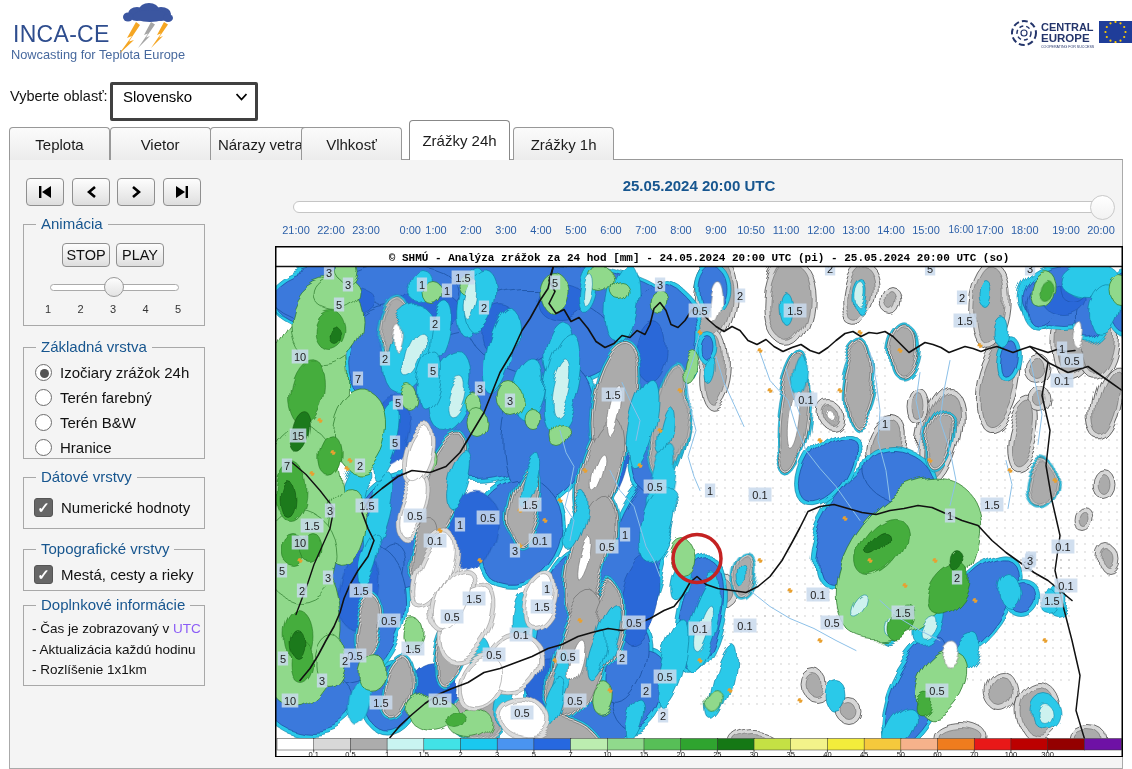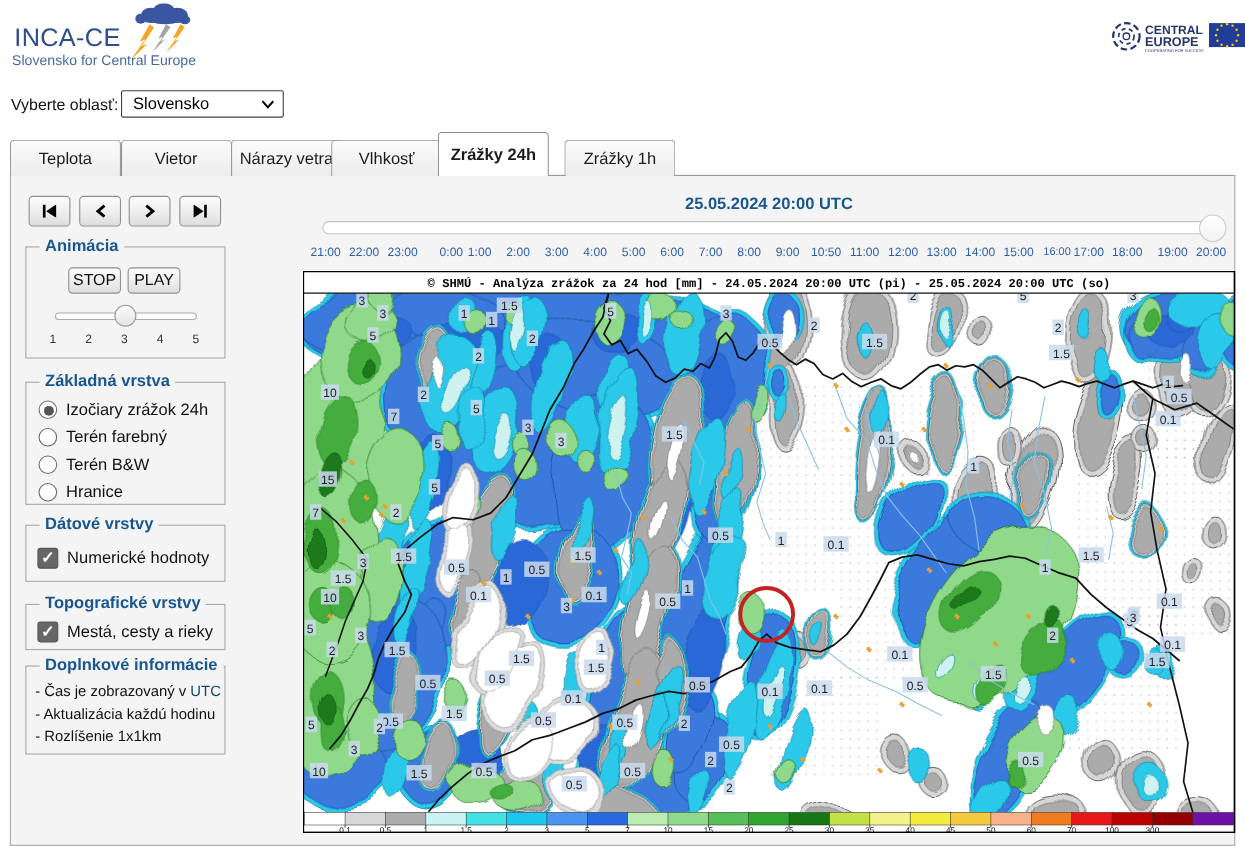--- a/index.html
+++ b/index.html
@@ -1,27 +1,27 @@
 <!DOCTYPE html>
 <html><head><meta charset="utf-8"><title>INCA-CE</title>
 <style>
 *{margin:0;padding:0;box-sizing:border-box}
 html,body{width:1132px;height:769px;background:#fff;font-family:"Liberation Sans",sans-serif;position:relative;overflow:hidden}
 .abs{position:absolute}
 .fs{position:absolute;border:1px solid #a8a8a8;background:transparent}
-.fs .lg{position:absolute;top:-10px;left:12px;background:#f4f4f4;padding:0 5px;font-weight:bold;color:#17568F;font-size:15px;white-space:nowrap}
+.fs .lg{position:absolute;top:-10px;left:12px;background:#f4f4f4;padding:0 5px;font-weight:normal;color:#17568F;font-size:15px;white-space:nowrap}
 .btn{position:absolute;border:1px solid #8f8f8f;border-radius:4px;background:linear-gradient(#fdfdfd,#e8e8e8 70%,#dddddd);display:flex;align-items:center;justify-content:center}
 .tab{position:absolute;border:1px solid #989898;border-bottom:none;border-radius:4px 4px 0 0;background:linear-gradient(#fbfbfb,#ececec);font-size:15px;color:#1b1b1b;display:flex;align-items:center;justify-content:center}
 .radio{position:absolute;width:17px;height:17px;border-radius:50%;border:1px solid #6d6d6d;background:#fff}
 .check{position:absolute;width:19px;height:19px;border-radius:3px;border:1px solid #555;background:#666;color:#fff;font-size:15px;font-weight:bold;text-align:center;line-height:18px}
 .lbl{position:absolute;font-size:15px;color:#111;white-space:nowrap}
 </style></head>
 <body>
 <div class="abs" style="left:13px;top:21px;font-size:23px;color:#2E4D8E;letter-spacing:0.3px">INCA-CE</div>
-<div class="abs" style="left:11px;top:47px;font-size:12.8px;color:#47699E">Slovensko for Central Europe</div>
+<div class="abs" style="left:11px;top:47px;font-size:12.8px;color:#47699E">Nowcasting for Teplota Europe</div>
 <svg class="abs" style="left:116px;top:3px" width="60" height="52" viewBox="0 0 60 52">
 <g fill="#3B56A0">
       <ellipse cx="21" cy="11" rx="9" ry="7"></ellipse>
       <ellipse cx="33" cy="7" rx="10" ry="7"></ellipse>
       <ellipse cx="45" cy="11" rx="10" ry="7"></ellipse>
       <ellipse cx="34" cy="13" rx="17" ry="6"></ellipse>
       <ellipse cx="12" cy="14" rx="5" ry="4.5"></ellipse>
       <ellipse cx="52" cy="15" rx="5" ry="4"></ellipse>
     </g>
 <g>
@@ -49,32 +49,32 @@
     <circle cx="25.2" cy="16.0" r="1.1" fill="#FFCC00"></circle>
     <circle cx="21.5" cy="19.7" r="1.1" fill="#FFCC00"></circle>
     <circle cx="16.5" cy="21.0" r="1.1" fill="#FFCC00"></circle>
     <circle cx="11.5" cy="19.7" r="1.1" fill="#FFCC00"></circle>
     <circle cx="7.8" cy="16.0" r="1.1" fill="#FFCC00"></circle>
     <circle cx="6.5" cy="11.0" r="1.1" fill="#FFCC00"></circle>
     <circle cx="7.8" cy="6.0" r="1.1" fill="#FFCC00"></circle>
     <circle cx="11.5" cy="2.3" r="1.1" fill="#FFCC00"></circle>
   </svg>
 <div class="lbl" style="left:10px;top:88px;font-size:14.5px">Vyberte oblasť:</div>
-<div class="abs" style="left:110px;top:82px;width:148px;height:25px;background:#fff;border:1px solid #404040;border-radius:2px">
+<div class="abs" style="left:110px;top:82px;width:148px;height:39px;background:#fff;border:3px solid #404040;border-radius:2px">
 <span style="position:absolute;left:10px;top:3px;font-size:15px;color:#000">Slovensko</span>
 <svg style="position:absolute;right:8px;top:8px" width="11" height="8" viewBox="0 0 11 8">
       <path d="M0.5,1 L5.5,6.5 L10.5,1" stroke="#000" stroke-width="1.8" fill="none"></path>
     </svg>
   </div>
 <div class="abs" style="left:9px;top:159px;width:1114px;height:610px;background:#f4f4f4;border:1px solid #aaa;border-top:1px solid #999"></div>
 <div class="tab" style="left:9px;top:127px;width:101px;height:33px">Teplota</div>
 <div class="tab" style="left:109.6px;top:127px;width:101px;height:33px">Vietor</div>
 <div class="tab" style="left:209.9px;top:127px;width:101px;height:33px">Nárazy vetra</div>
 <div class="tab" style="left:301px;top:127px;width:101px;height:33px">Vlhkosť</div>
-<div class="tab" style="left:398px;top:120px;width:101px;height:40px;background:#fff;font-weight:bold;z-index:3;border-color:#888">Zrážky 24h</div>
+<div class="tab" style="left:409px;top:120px;width:101px;height:40px;background:#fff;font-weight:normal;z-index:3;border-color:#888">Zrážky 24h</div>
 <div class="tab" style="left:513.1px;top:127px;width:101px;height:33px">Zrážky 1h</div>
 <div class="btn" style="left:26px;top:178px;width:38px;height:28px">
     <svg width="14" height="12" viewBox="0 0 14 12">
       <rect x="1" y="0" width="2.4" height="12" fill="#000"></rect>
       <path d="M13,0 L13,12 L4,6 Z" fill="#000"></path>
     </svg>
   </div>
 <div class="btn" style="left:72px;top:178px;width:38px;height:28px">
     <svg width="9" height="12" viewBox="0 0 9 12">
       <path d="M8,1 L2,6 L8,11" stroke="#000" stroke-width="2.6" fill="none"></path>
@@ -121,21 +121,21 @@
 <div class="check" style="left:34px;top:498px">✓</div>
 <div class="lbl" style="left:61px;top:499px">Numerické hodnoty</div>
 <div class="fs" style="left:23px;top:549px;width:182px;height:42px">
     <span class="lg">Topografické vrstvy</span>
   </div>
 <div class="check" style="left:34px;top:565px">✓</div>
 <div class="lbl" style="left:61px;top:566px">Mestá, cesty a rieky</div>
 <div class="fs" style="left:23px;top:605px;width:182px;height:81px">
     <span class="lg">Doplnkové informácie</span>
   </div>
-<div class="lbl" style="left:32px;top:621px;font-size:13.5px">- Čas je zobrazovaný v <span style="color:#0c4a6e">UTC</span></div>
+<div class="lbl" style="left:32px;top:621px;font-size:13.5px">- Čas je zobrazovaný v <span style="color:#8b5cf6">UTC</span></div>
 <div class="lbl" style="left:32px;top:642px;font-size:13.5px">- Aktualizácia každú hodinu</div>
 <div class="lbl" style="left:32px;top:662px;font-size:13.5px">- Rozlíšenie 1x1km</div>
 <div class="abs" style="left:275px;top:177px;width:848px;text-align:center;font-size:15px;font-weight:bold;color:#17568F">25.05.2024 20:00 UTC</div>
 <div class="abs" style="left:293px;top:201px;width:818px;height:12px;background:#fff;border:1px solid #c5c5c5;border-radius:6px"></div>
 <div class="abs" style="left:1090px;top:195px;width:25px;height:25px;border-radius:50%;background:linear-gradient(#ffffff,#f2f2f2);border:1px solid #c9c9c9"></div>
 <div class="abs" style="left:276.0px;top:224px;width:40px;text-align:center;font-size:11px;color:#2b5fa8">21:00</div>
 <div class="abs" style="left:311.0px;top:224px;width:40px;text-align:center;font-size:11px;color:#2b5fa8">22:00</div>
 <div class="abs" style="left:346.0px;top:224px;width:40px;text-align:center;font-size:11px;color:#2b5fa8">23:00</div>
 <div class="abs" style="left:381.0px;top:224px;width:40px;text-align:right;font-size:11px;color:#2b5fa8">0:00</div>
 <div class="abs" style="left:416.0px;top:224px;width:40px;text-align:center;font-size:11px;color:#2b5fa8">1:00</div>

